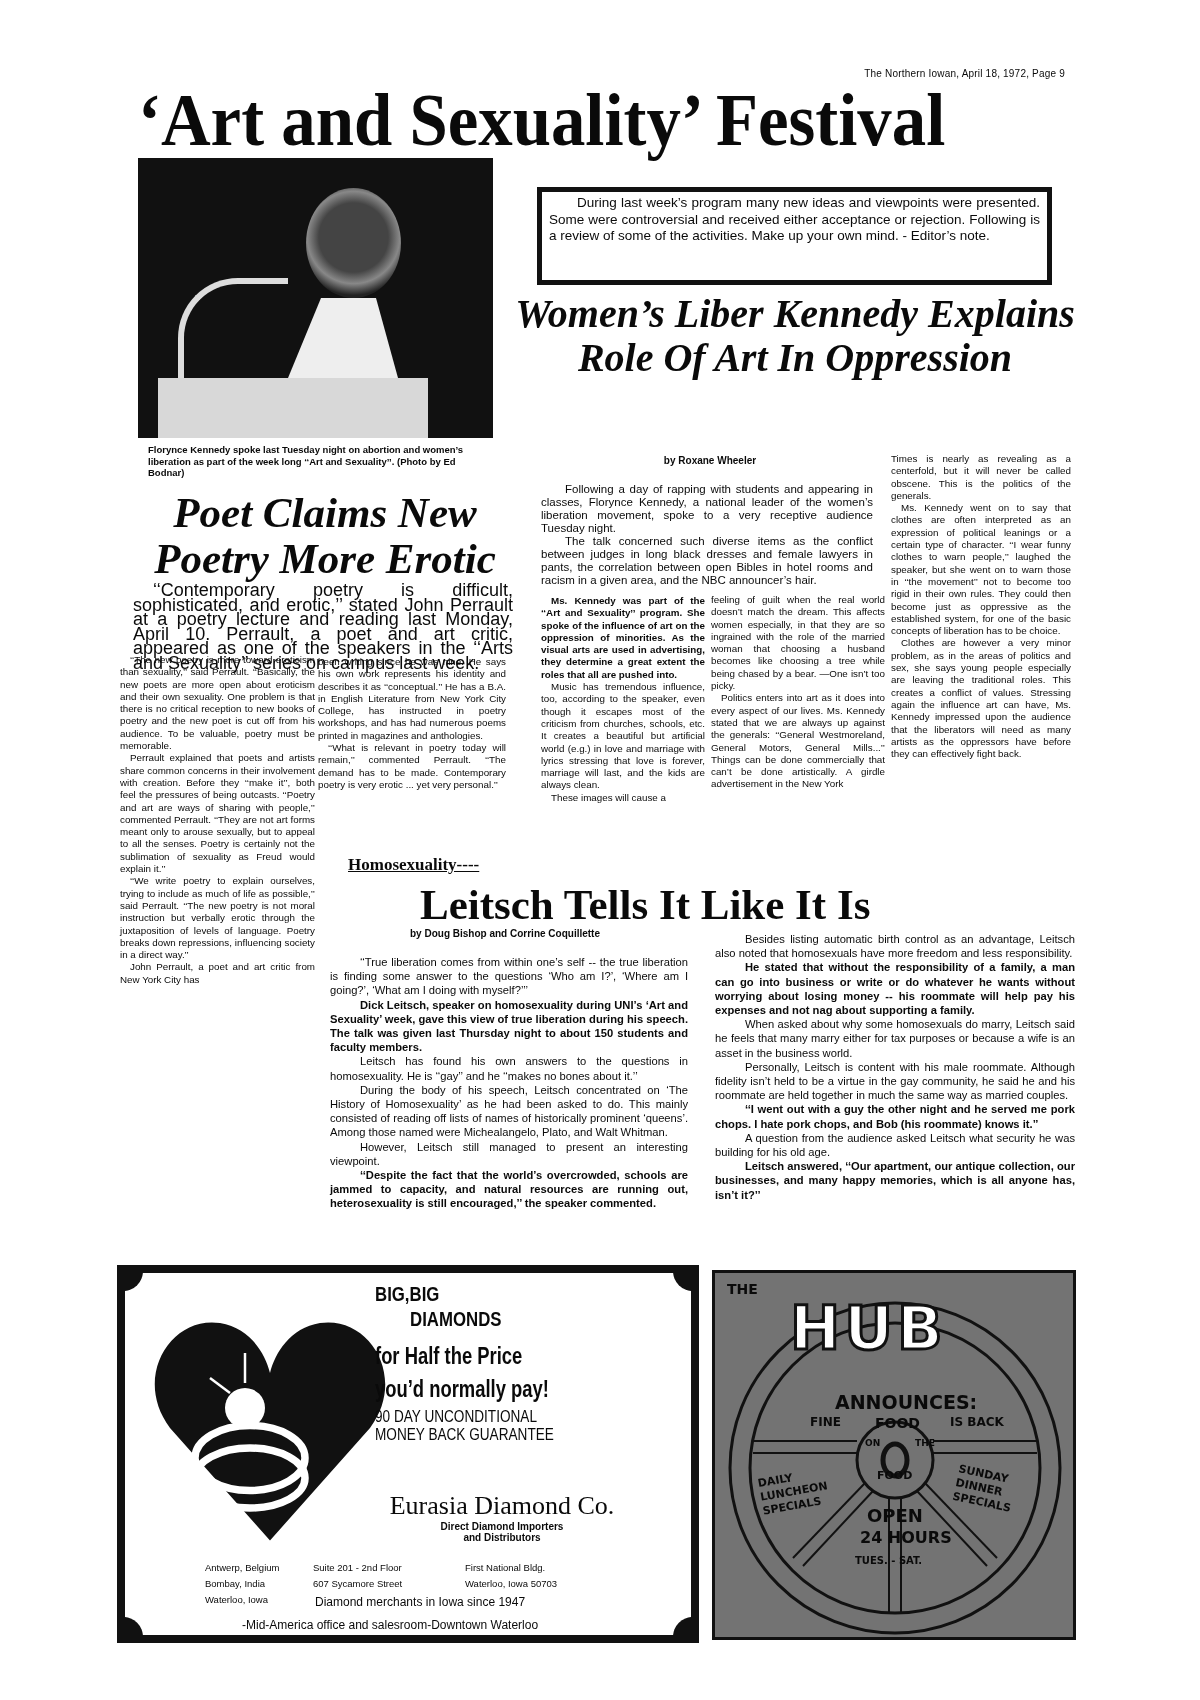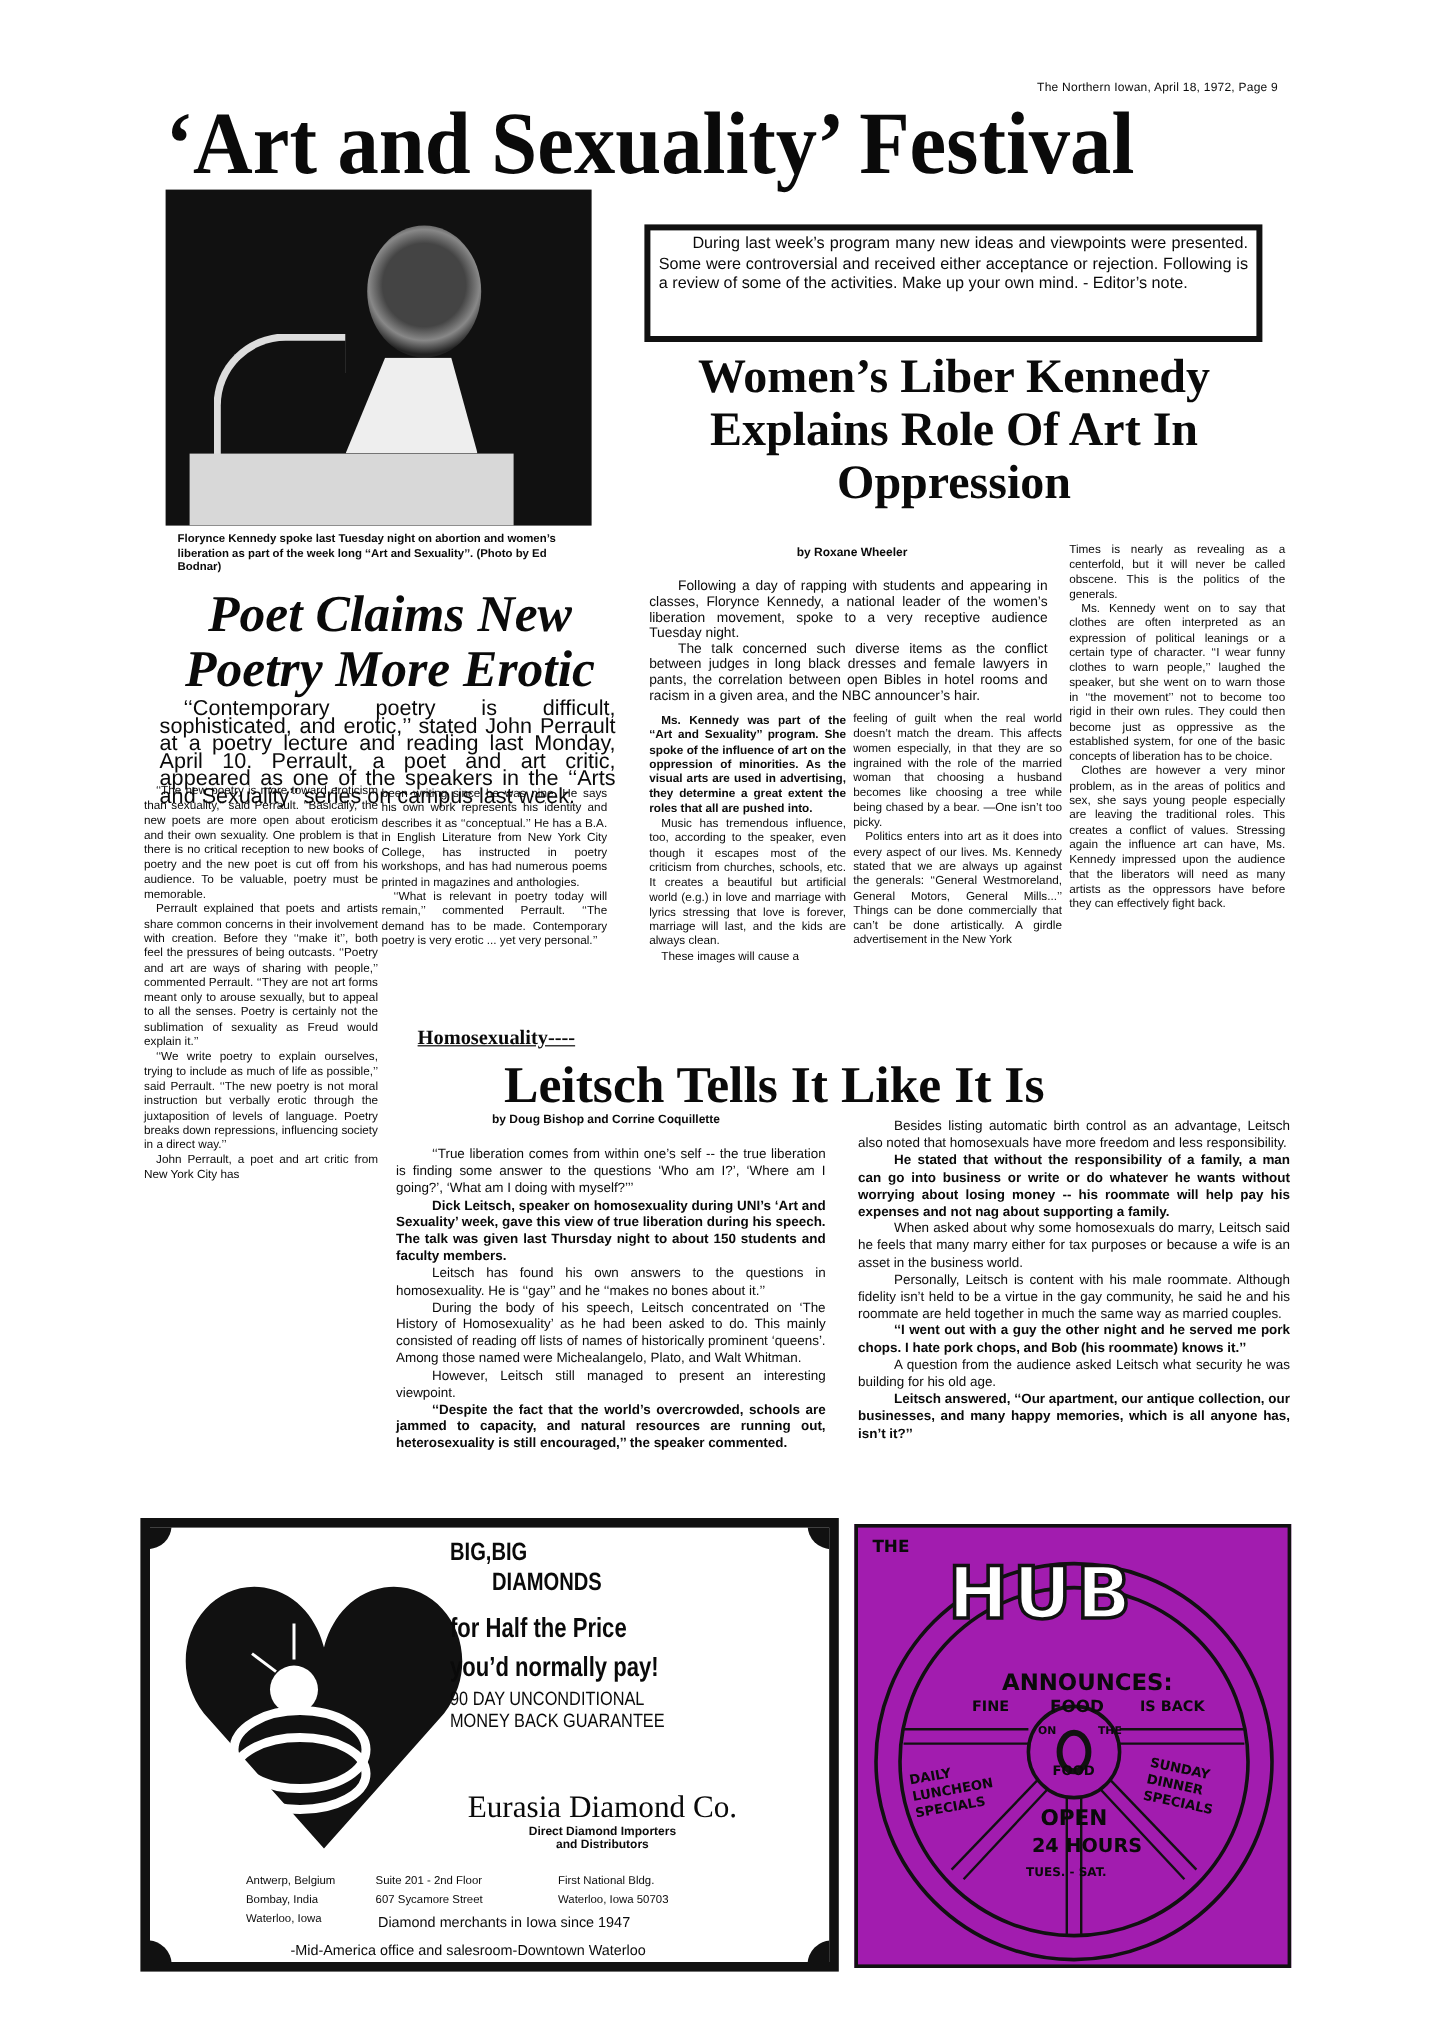--- a/index.html
+++ b/index.html
@@ -17,21 +17,21 @@
   .h-poet { left: 145px; top: 490px; width: 360px; font-family: "Liberation Serif", serif; font-style: italic; font-size: 43px; line-height: 46px; text-align: center; }
   .lede-poet { left: 133px; top: 583px; width: 380px; font-size: 18px; line-height: 14.5px; text-align: justify; text-indent: 20px; }
   .col { font-size: 9.8px; line-height: 12.3px; text-align: justify; }
   .col p { text-indent: 10px; }
   .col .b { font-weight: bold; }
   .col-p1 { left: 120px; top: 654px; width: 195px; }
   .col-p2 { left: 318px; top: 656px; width: 188px; }
   .h-homo { left: 316px; top: 855px; font-family: "Liberation Serif", serif; font-weight: bold; font-size: 17px; text-decoration: underline; margin-left: 32px; }
   .editor-box { left: 537px; top: 187px; width: 515px; height: 98px; border: 5px solid #111; padding: 3px 7px; font-size: 13.5px; line-height: 16.5px; text-align: justify; }
   .editor-box span { display: block; text-indent: 28px; }
-  .h-women { left: 515px; top: 292px; width: 560px; font-family: "Liberation Serif", serif; font-weight: bold; font-size: 40px; line-height: 44px; text-align: center; }
+  .h-women { left: 515px; top: 292px; width: 560px; font-family: "Liberation Serif", serif; font-style: italic; font-weight: bold; font-size: 40px; line-height: 44px; text-align: center; }
   .byline { font-size: 10px; font-weight: bold; text-align: center; }
   .by-rox { left: 590px; top: 455px; width: 240px; }
   .lede-women { left: 541px; top: 483px; width: 332px; font-size: 11.5px; line-height: 13px; text-align: justify; }
   .lede-women p { text-indent: 24px; }
   .col-w1 { left: 541px; top: 595px; width: 164px; }
   .col-w2 { left: 711px; top: 594px; width: 174px; }
   .col-w3 { left: 891px; top: 453px; width: 180px; }
   .h-leitsch { left: 420px; top: 880px; width: 620px; font-family: "Liberation Serif", serif; font-weight: bold; font-size: 43px; line-height: 50px; white-space: nowrap; }
   .by-doug { left: 360px; top: 928px; width: 290px; }
   .col-l { font-size: 11.2px; line-height: 14.2px; text-align: justify; }
@@ -47,21 +47,21 @@
   .ad-diamond .t3 { position: absolute; left: 250px; top: 70px; font-weight: bold; font-size: 23px; transform: scaleX(0.8); transform-origin: left top; white-space: nowrap; }
   .ad-diamond .t4 { position: absolute; left: 250px; top: 103px; font-weight: bold; font-size: 23px; transform: scaleX(0.8); transform-origin: left top; white-space: nowrap; }
   .ad-diamond .t5 { position: absolute; left: 250px; top: 135px; font-size: 16px; line-height: 18px; transform: scaleX(0.85); transform-origin: left top; white-space: nowrap; }
   .ad-diamond .company { position: absolute; left: 212px; top: 218px; width: 330px; text-align: center; font-family: "Liberation Serif", serif; font-size: 26px; }
   .ad-diamond .sub { position: absolute; left: 212px; top: 248px; width: 330px; text-align: center; font-weight: bold; font-size: 10px; line-height: 11px; }
   .ad-diamond .cities { position: absolute; left: 80px; top: 287px; font-size: 9.5px; line-height: 16px; }
   .ad-diamond .addr1 { position: absolute; left: 188px; top: 287px; font-size: 9.5px; line-height: 16px; }
   .ad-diamond .addr2 { position: absolute; left: 340px; top: 287px; font-size: 9.5px; line-height: 16px; }
   .ad-diamond .since { position: absolute; left: 190px; top: 322px; font-size: 12px; }
   .ad-diamond .mid { position: absolute; left: 117px; top: 345px; font-size: 12px; }
-  .ad-hub { left: 712px; top: 1270px; width: 364px; height: 370px; border: 3px solid #111; background: #a21caf; padding-left: 44px; }
+  .ad-hub { left: 712px; top: 1270px; width: 364px; height: 370px; border: 3px solid #111; background: #737373; padding-left: 44px; }
   .ad-hub svg { position: absolute; left: 0; top: 0; }
   .hub-text { position: absolute; font-family: "DejaVu Sans", sans-serif; font-weight: bold; white-space: nowrap; }
 </style>
 </head>
 <body>
 
 <div class="abs folio">The Northern Iowan, April 18, 1972, Page 9</div>
 <h1 class="abs masthead">‘Art and Sexuality’ Festival</h1>
 
 <div class="abs photo">

